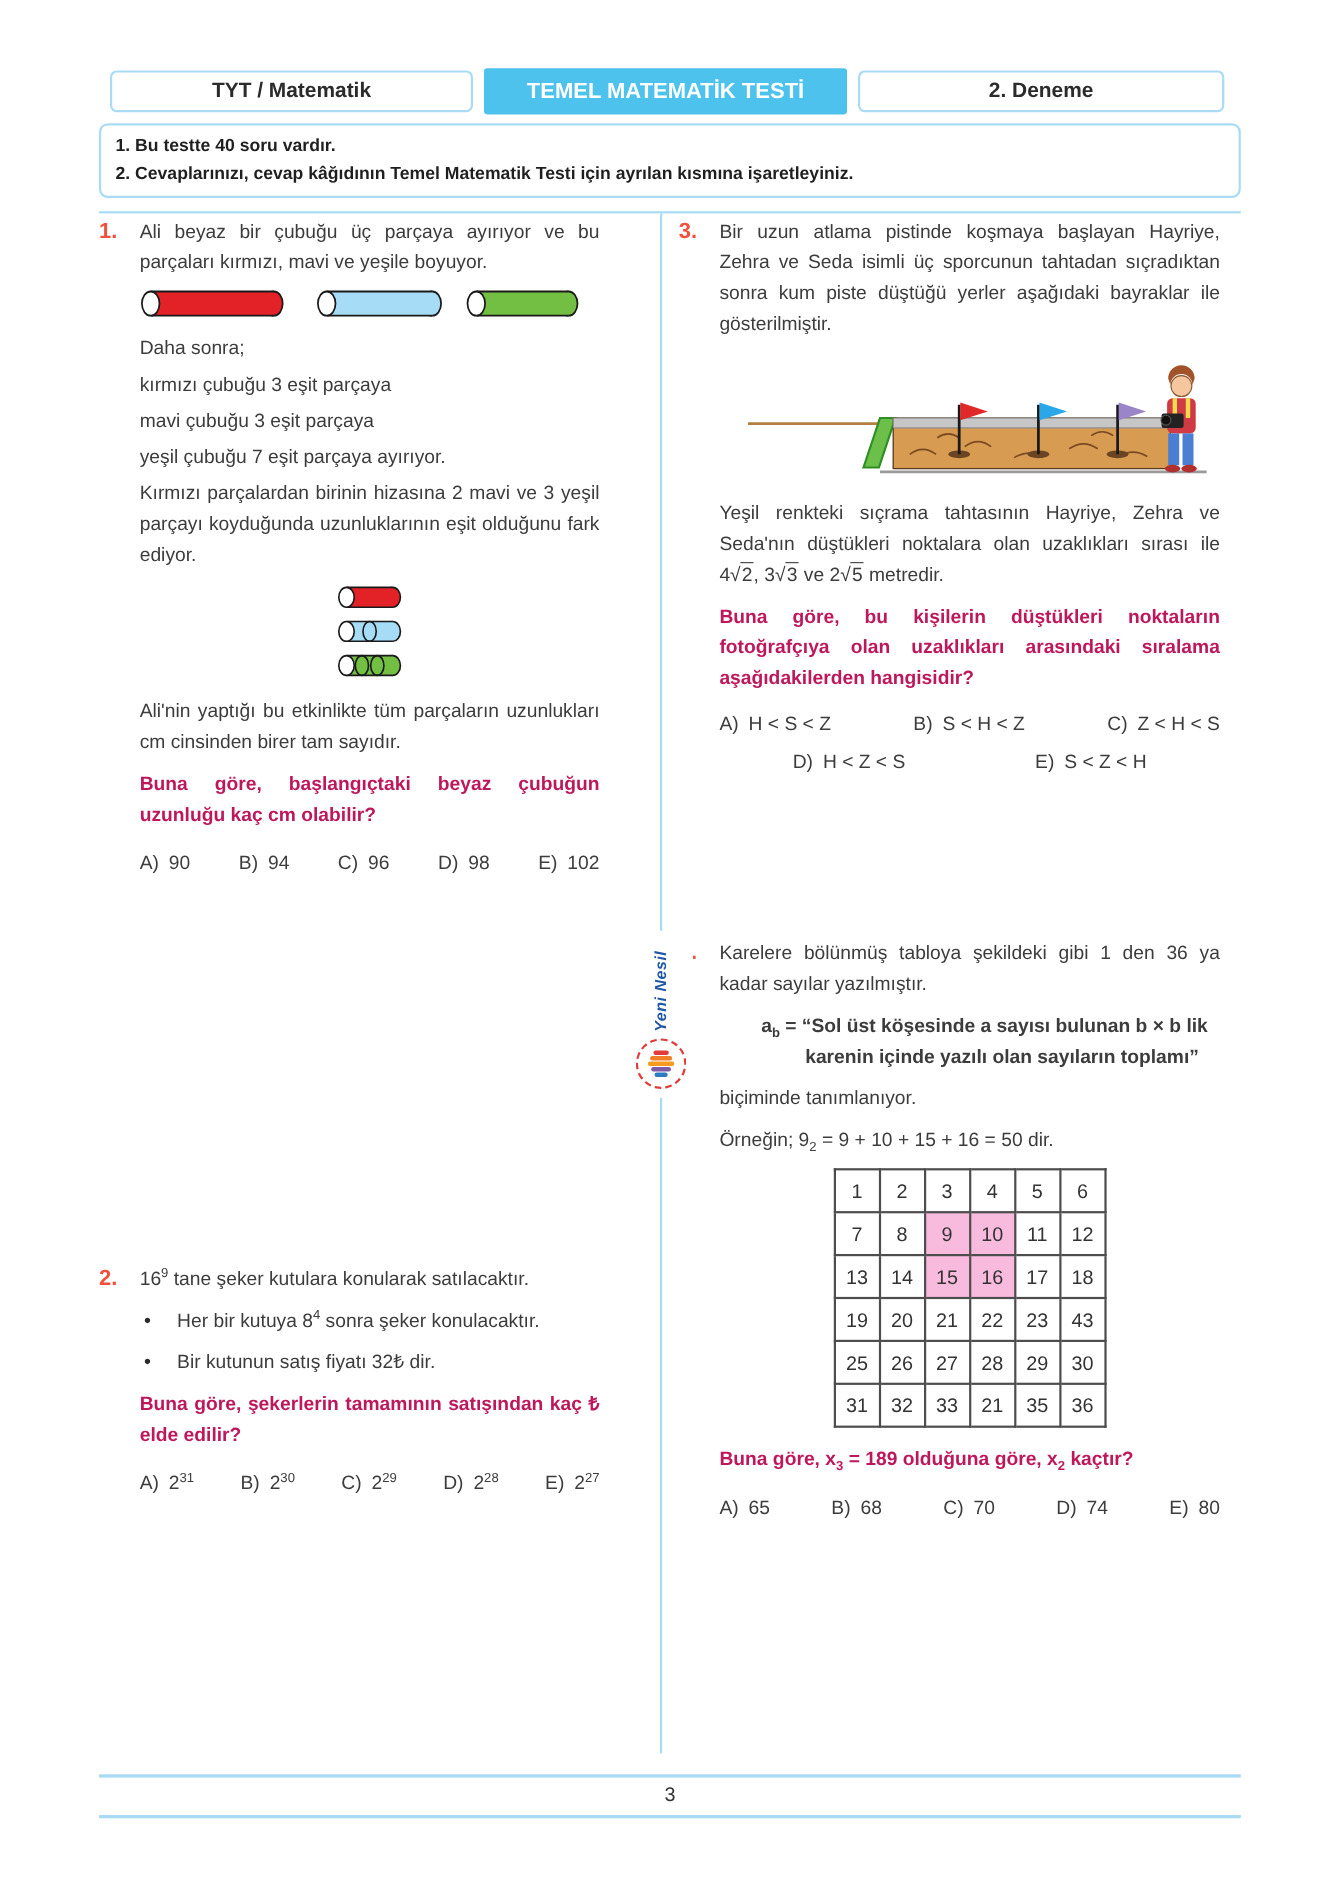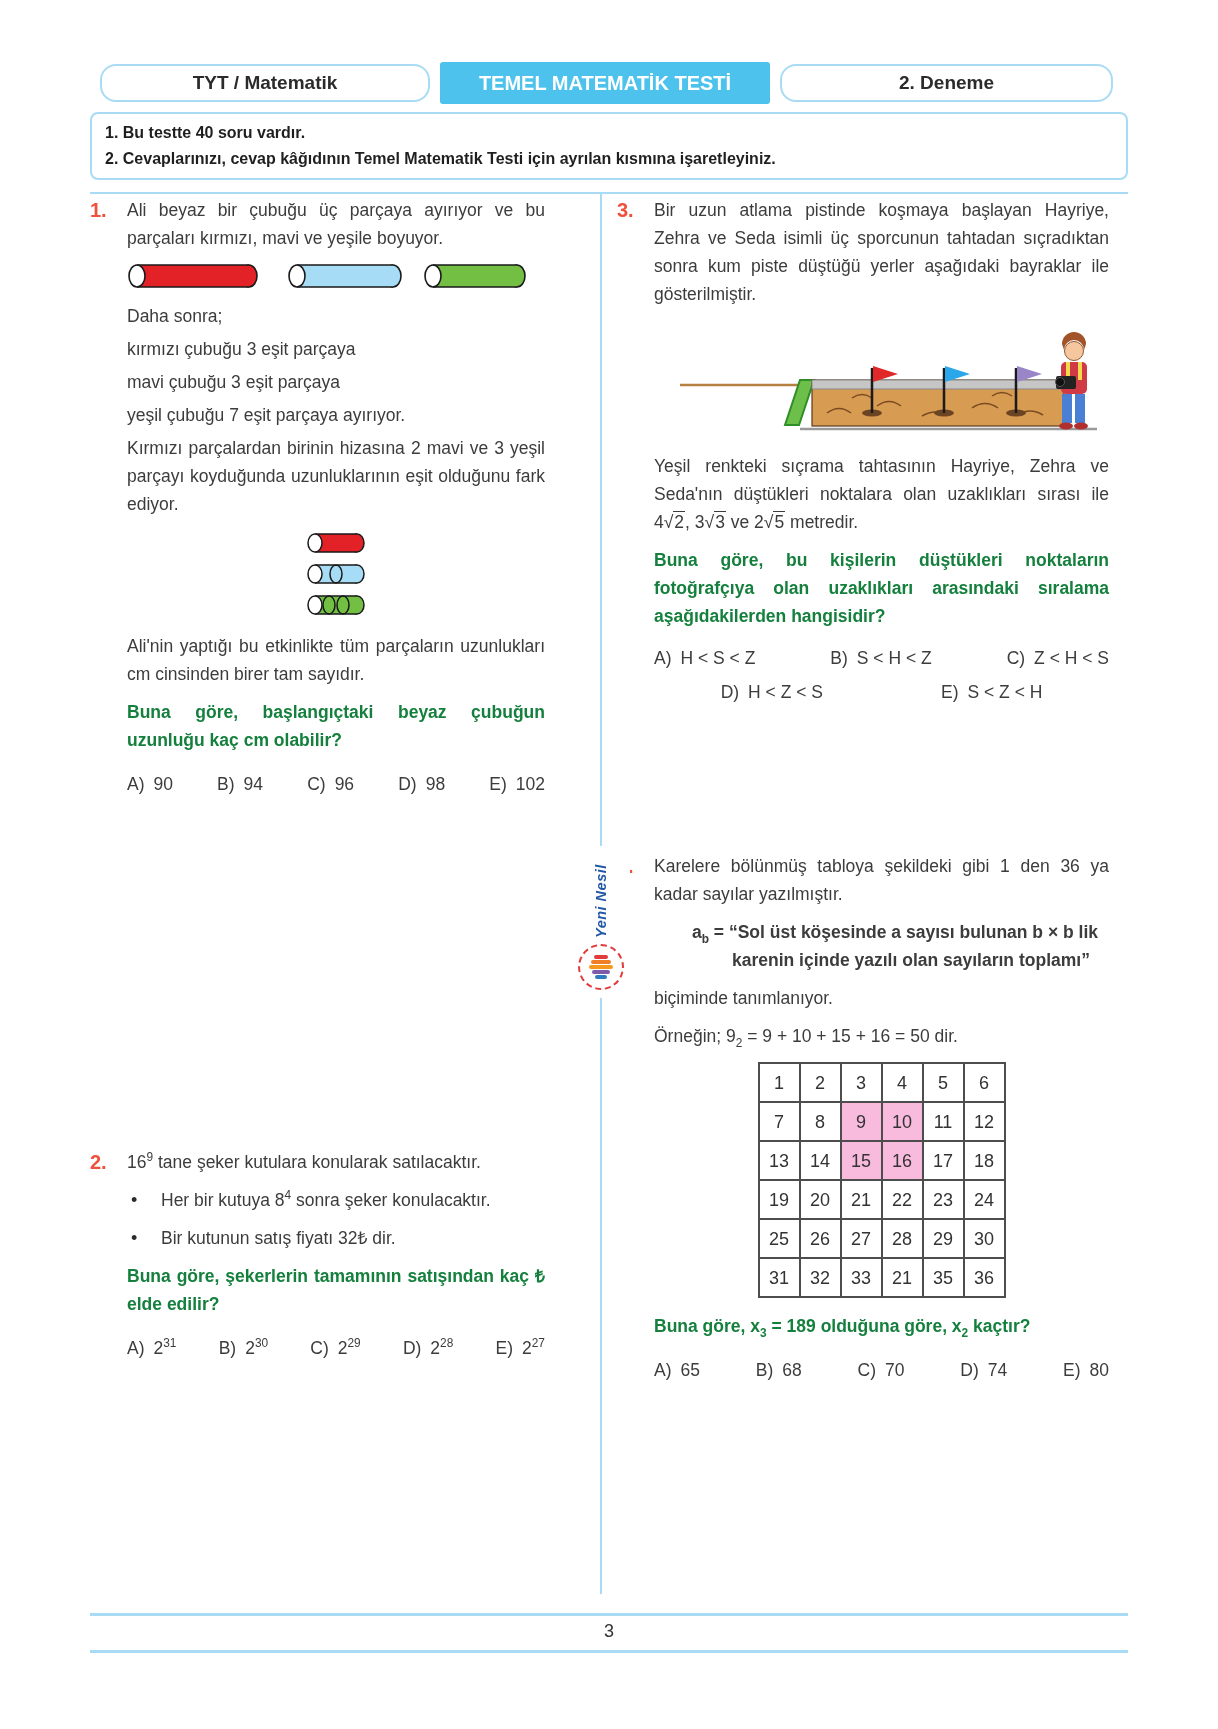--- a/index.html
+++ b/index.html
@@ -1,19 +1,19 @@
 <!DOCTYPE html>
 <html><head>
 <meta charset="utf-8">
 <style>
   html,body{margin:0;padding:0;background:#fff;}
   #page{position:relative;width:1218px;height:1729px;background:#fff;overflow:hidden;
         font-family:"Liberation Sans",sans-serif;color:#3c3c3c;}
   
-  .hbox{position:absolute;box-sizing:border-box;border:2px solid #a9dcf4;border-radius:16px;
+  .hbox{position:absolute;box-sizing:border-box;border:2px solid #a9dcf4;border-radius:6px;
         background:#fff;display:flex;align-items:center;justify-content:center;
         font-weight:bold;font-size:19px;color:#2b2b2b;}
   #hb1{left:100px;top:64px;width:330px;height:38px;}
   #hb2{left:440px;top:62px;width:330px;height:42px;background:#4cc2ec;border:none;color:#fff;font-size:20px;border-radius:3px;}
   #hb3{left:780px;top:64px;width:333px;height:38px;}
   #instr{position:absolute;left:90px;top:112px;width:1038px;height:68px;box-sizing:border-box;
          border:2px solid #a9dcf4;border-radius:8px;background:#fff;padding:10px 13px;
          display:flex;flex-direction:column;justify-content:space-between;
          font-weight:bold;font-size:16px;color:#1f1f1f;}
   .hrule{position:absolute;left:90px;width:1038px;height:2px;background:#a9dcf4;}
@@ -26,21 +26,21 @@
   .question{position:absolute;display:flex;align-items:flex-start;}
   #q1{left:90px;top:196px;width:456px;}
   #q2{left:90px;top:1148px;width:456px;}
   #q3{left:617px;top:196px;width:494px;}
   #q4{left:617px;top:852px;width:494px;}
   .qnum{flex:0 0 37px;font-weight:bold;font-size:20px;color:#f0503c;line-height:28px;}
   .qbody{width:418px;font-size:17.5px;line-height:28px;text-align:justify;}
   #q3 .qbody,#q4 .qbody{width:455px;}
   .qbody p{margin:0 0 10px;}
   p.tight{margin:0 0 5px;}
-  .bold{font-weight:bold;color:#15803d;}
+  .bold{font-weight:bold;color:#be185d;}
   sup{font-size:68%;line-height:0;}
   sub{font-size:68%;line-height:0;}
   .rad{border-top:1.6px solid #3c3c3c;padding:0 1px;}
   
   .answers{display:flex;justify-content:space-between;margin-top:16px;font-size:17.5px;text-align:left;}
   .answers-center{display:flex;justify-content:center;gap:118px;margin-top:6px;font-size:17.5px;}
   .opt{display:inline-flex;gap:9px;white-space:nowrap;}
   
   .bullet{position:relative;padding-left:34px;margin:0 0 10px;}
   .bullet::before{content:"•";position:absolute;left:4px;top:0;font-size:18px;color:#2b2b2b;}
@@ -334,21 +334,21 @@
               <td class="hl">16</td>
               <td>17</td>
               <td>18</td>
             </tr>
             <tr>
               <td>19</td>
               <td>20</td>
               <td>21</td>
               <td>22</td>
               <td>23</td>
-              <td>24</td>
+              <td>43</td>
             </tr>
             <tr>
               <td>25</td>
               <td>26</td>
               <td>27</td>
               <td>28</td>
               <td>29</td>
               <td>30</td>
             </tr>
             <tr>

